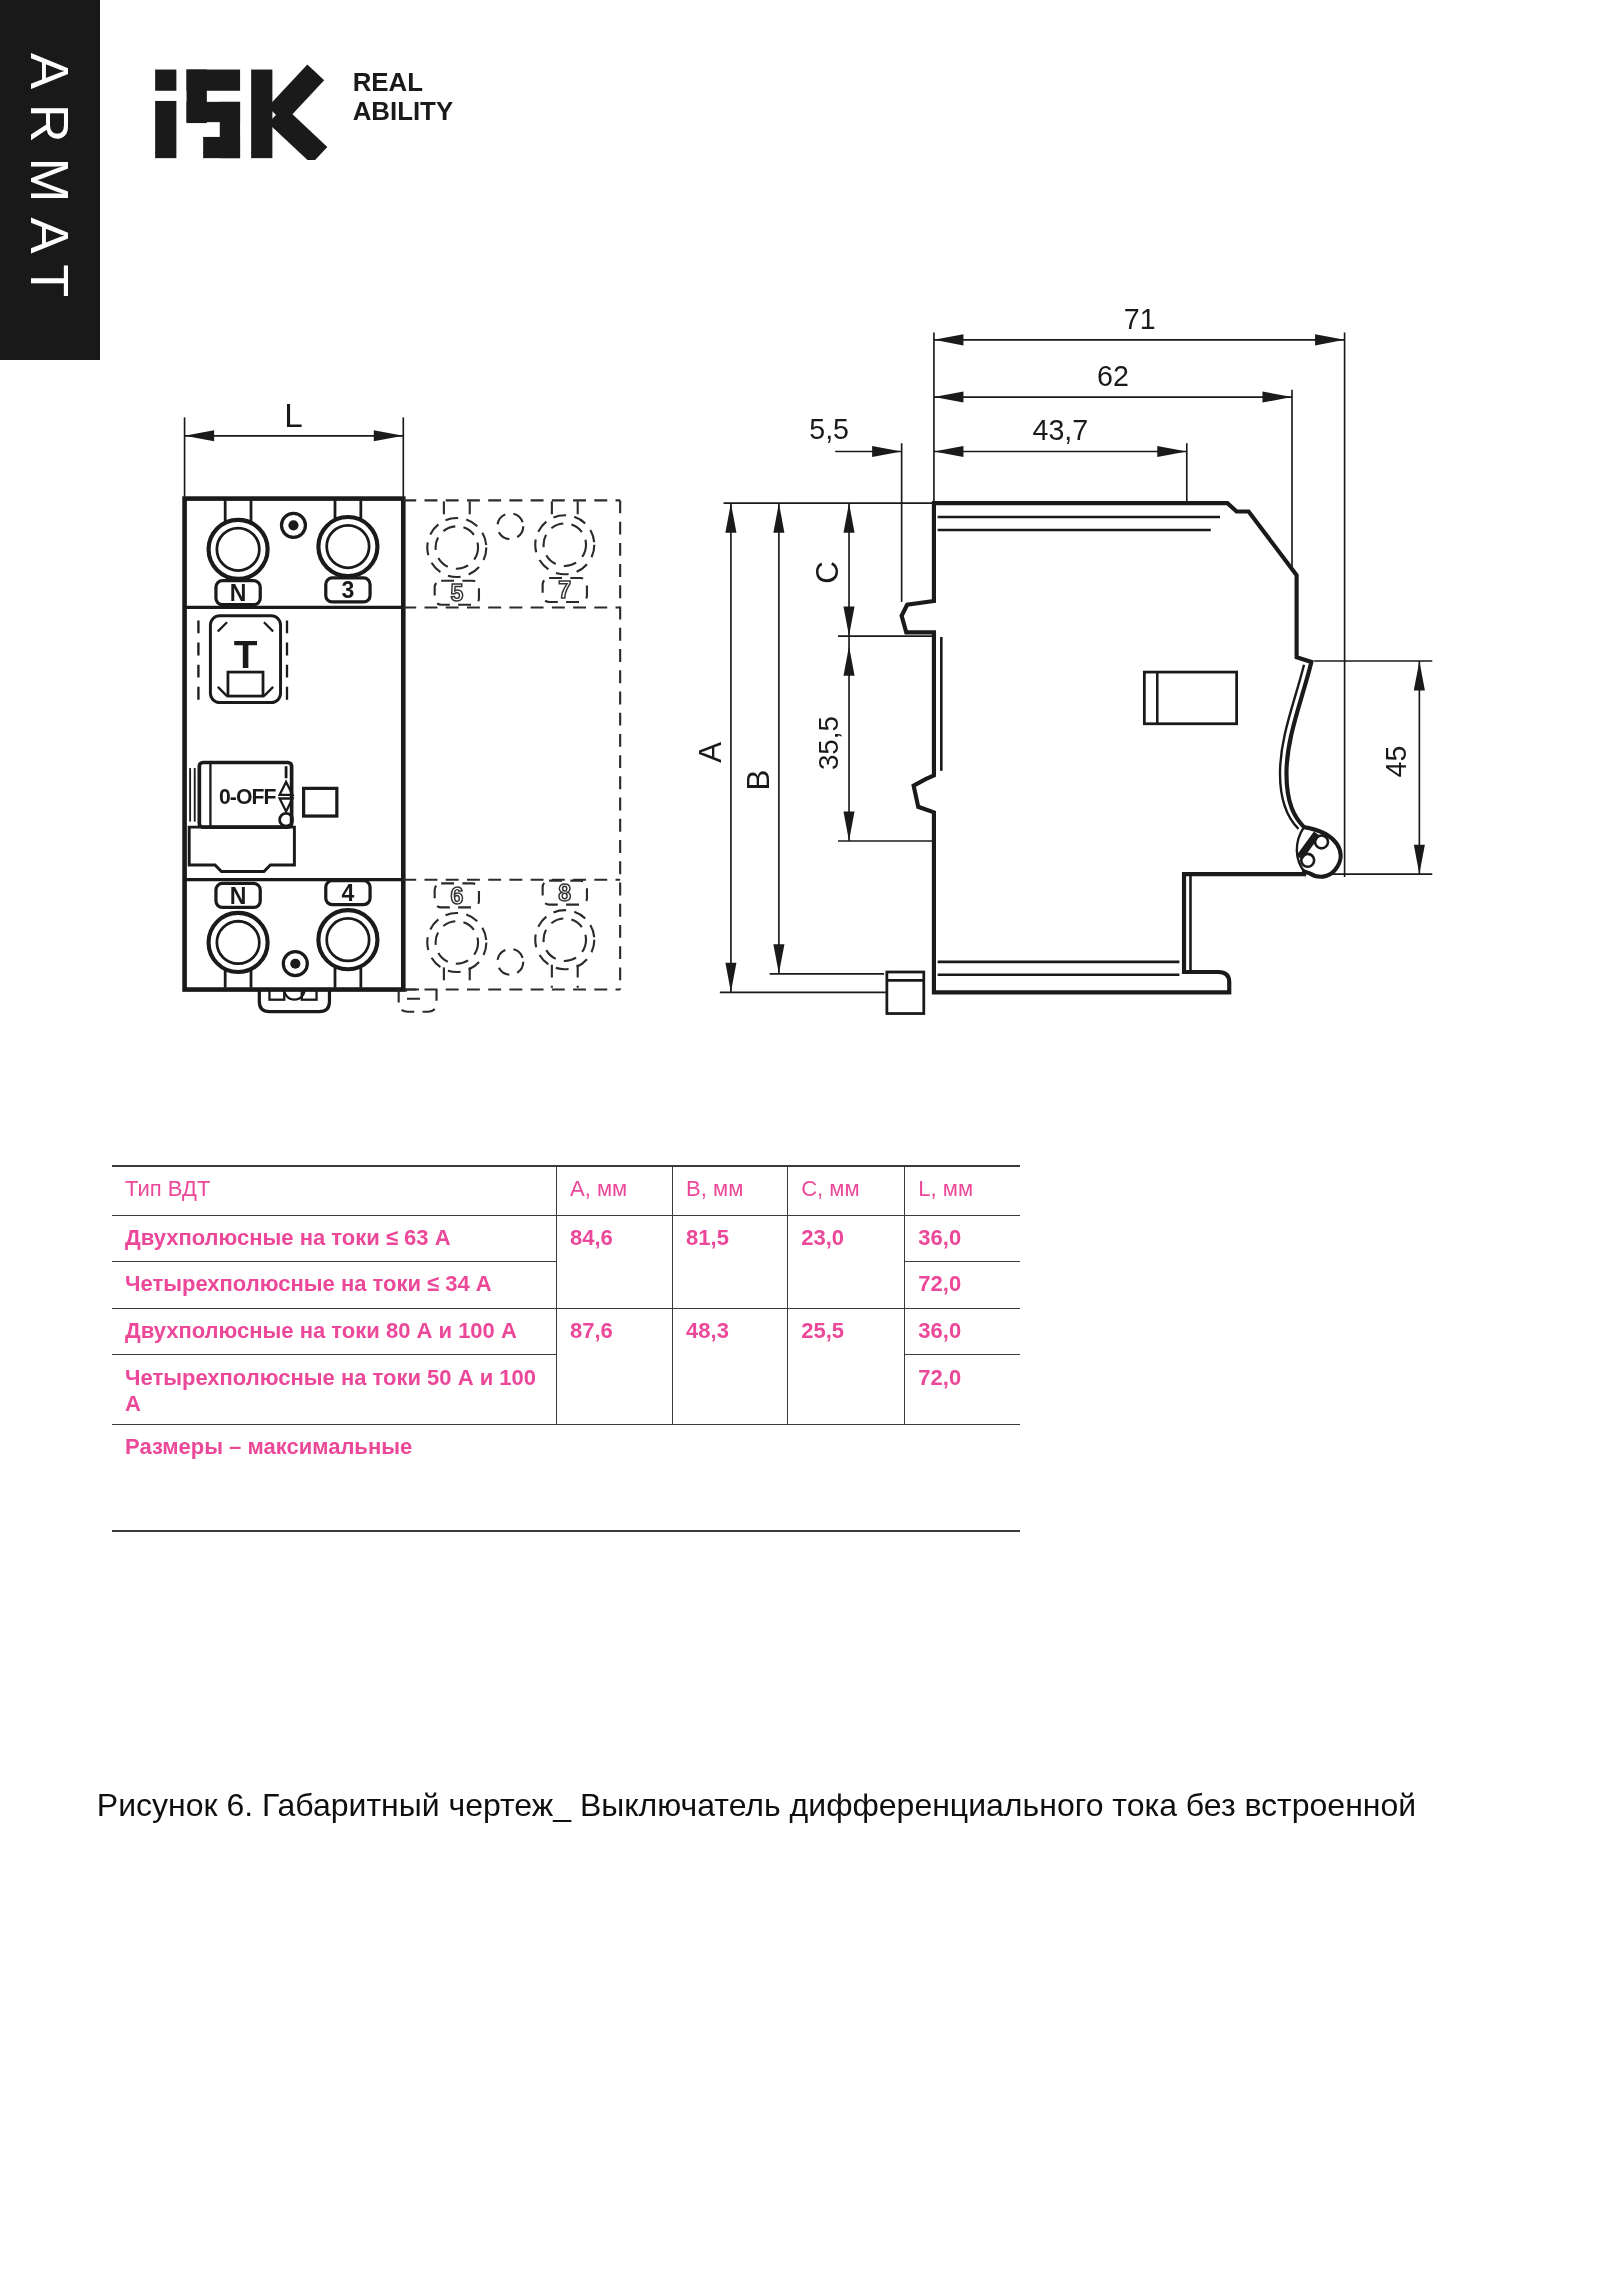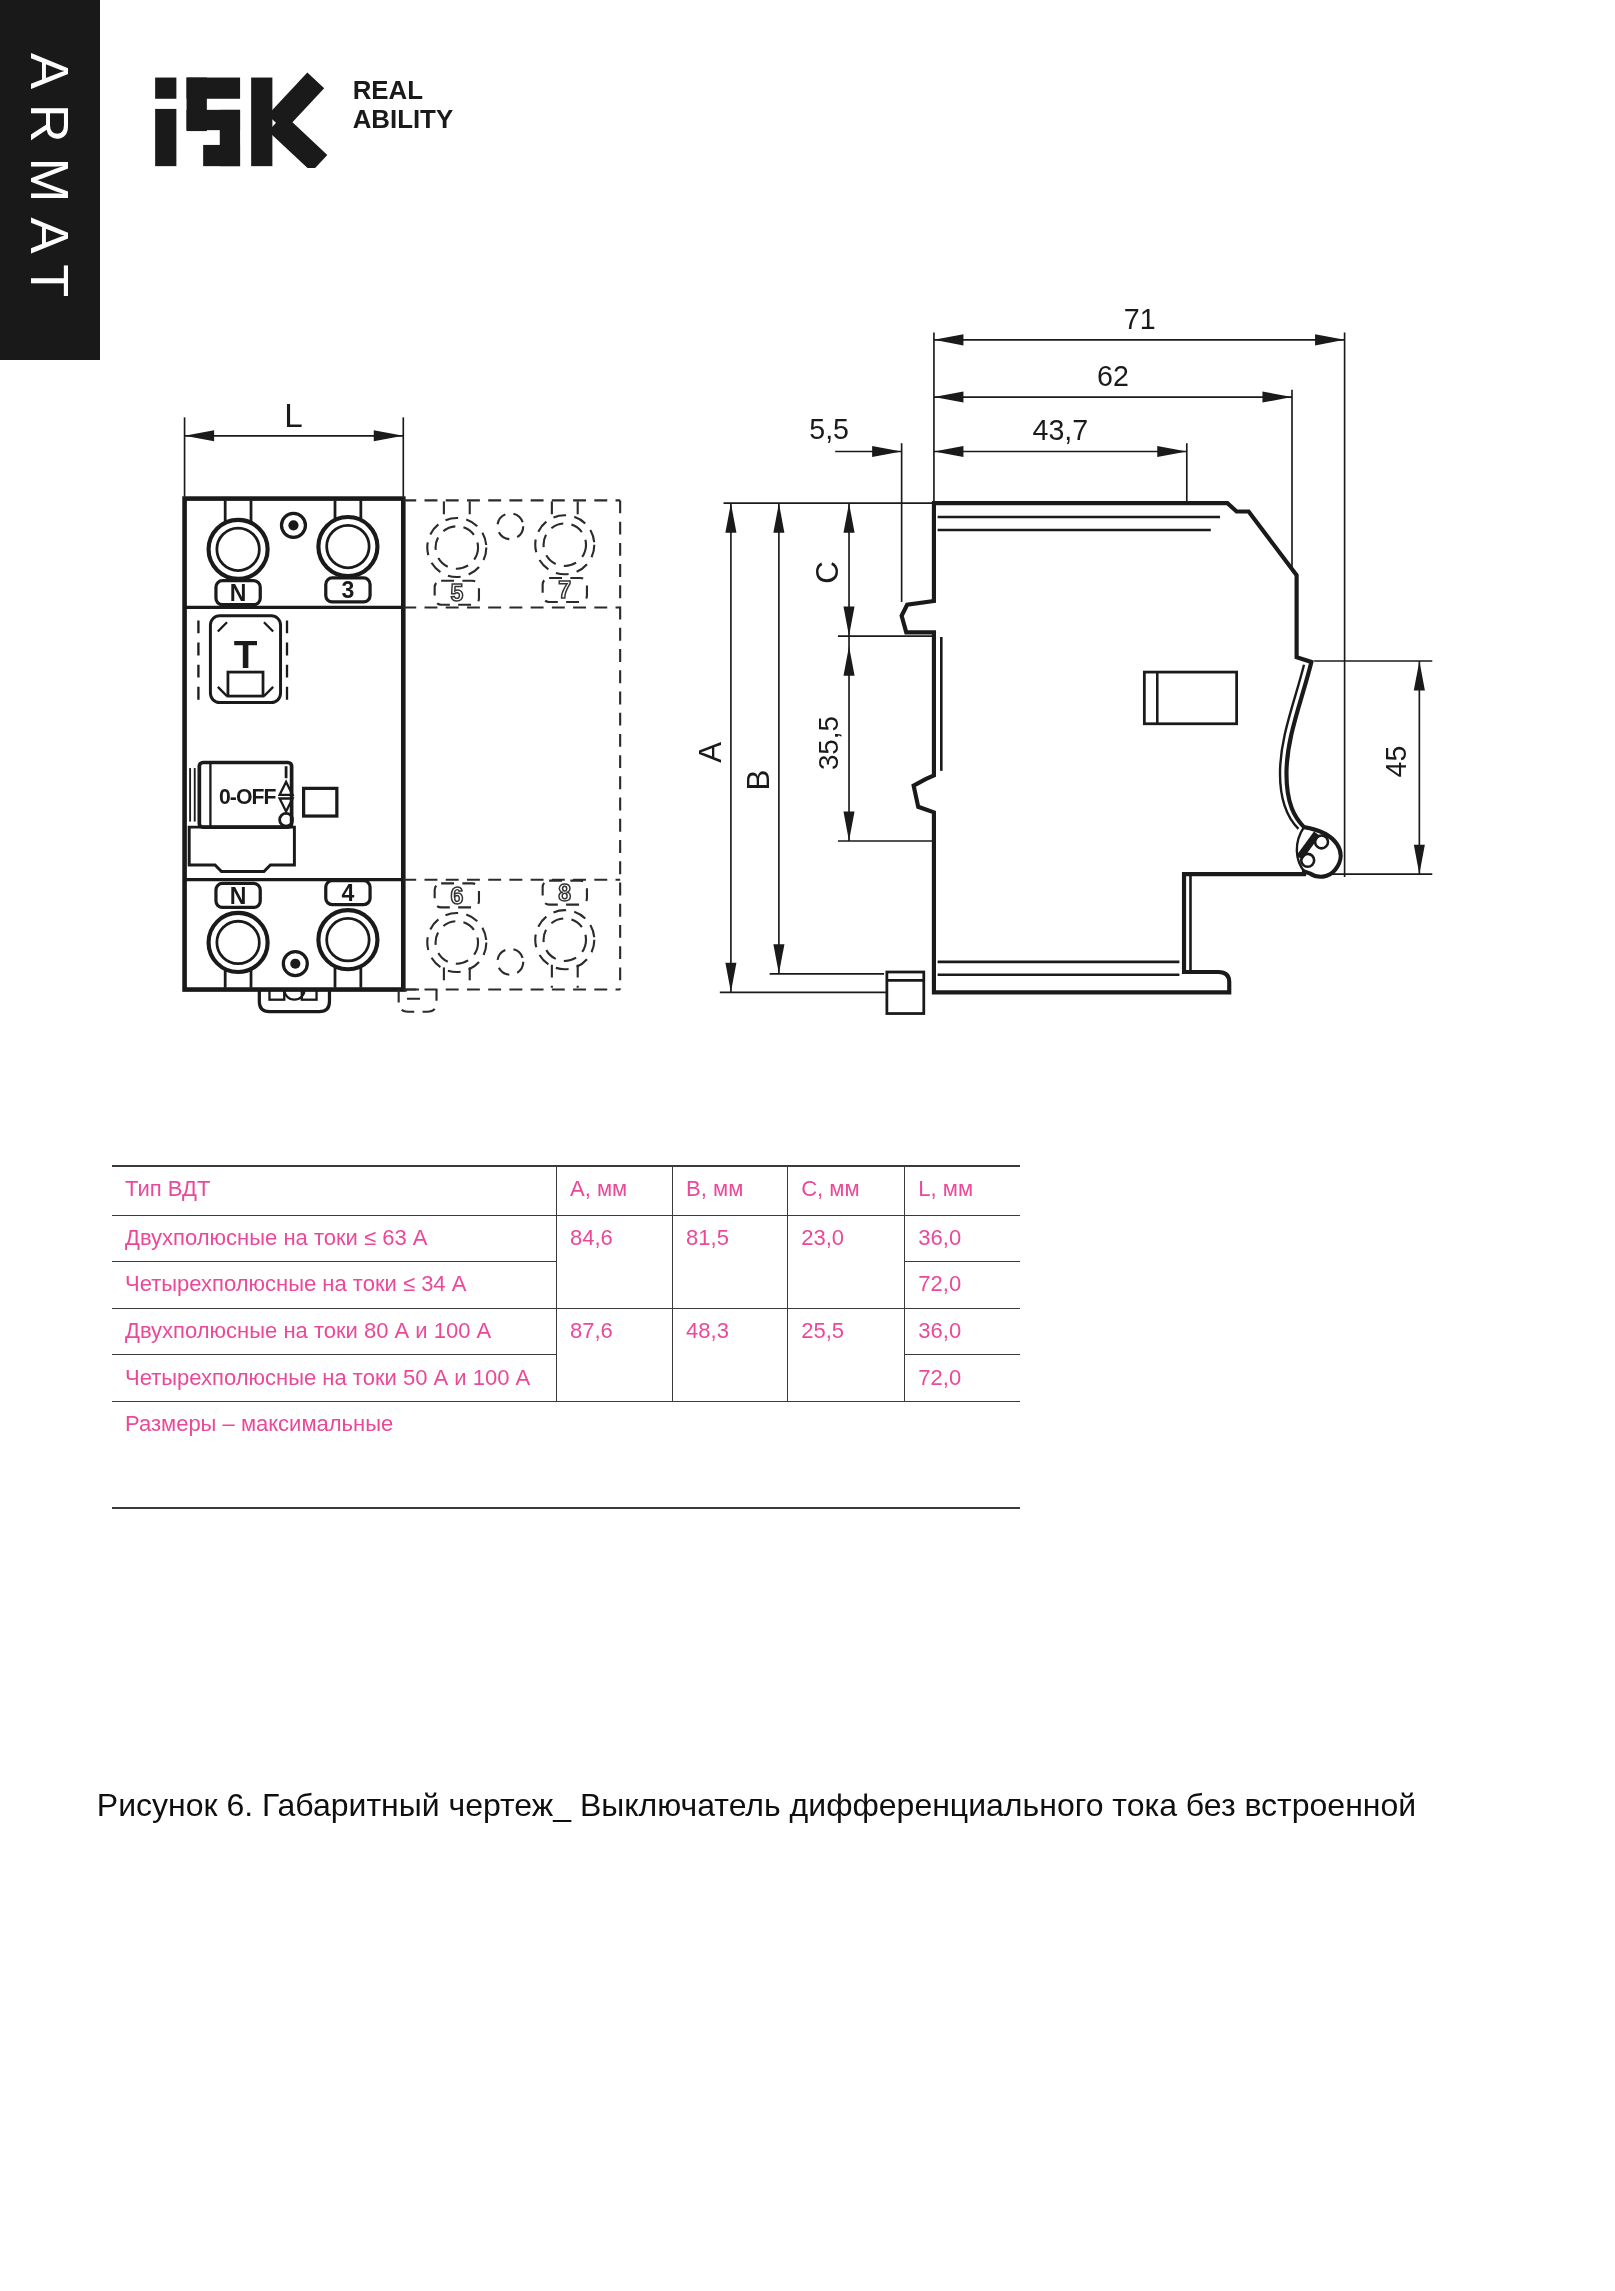--- a/index.html
+++ b/index.html
@@ -9,39 +9,39 @@
     overflow:hidden;
   }
   .armat-bar{
     position:absolute;left:0;top:0;width:100px;height:360px;background:#191919;
     display:flex;align-items:center;justify-content:center;
   }
   .armat-text{
     writing-mode:vertical-rl;color:#fdfdfd;font-size:54px;font-weight:400;
     letter-spacing:14.8px;line-height:1;margin-top:5.5px;
   }
-  .logo-wrap{position:absolute;left:155px;top:72px;width:388px;height:96px;}
+  .logo-wrap{position:absolute;left:155px;top:64px;width:388px;height:96px;}
   .drawing-svg{position:absolute;left:0;top:0;width:1615px;height:1071px;}
 
   
   .dim-table-wrap{position:absolute;left:112px;top:1165px;width:908px;}
   table.dim-table{border-collapse:collapse;width:908px;table-layout:fixed;font-size:22px;color:#ec4899;}
   table.dim-table col.c1{width:444px;}
   table.dim-table col.c2{width:116px;}
   table.dim-table col.c3{width:115px;}
   table.dim-table col.c4{width:117px;}
   table.dim-table col.c5{width:115px;}
   table.dim-table th, table.dim-table td{
     font-weight:400;text-align:left;vertical-align:top;
     padding:9.2px 7.4px 7.4px 13px;
   }
   table.dim-table thead th{
     border-top:2.8px solid #3a3a3a;border-bottom:1.8px solid #3a3a3a;height:31px;
   }
-  table.dim-table tbody td{border-bottom:1.8px solid #3a3a3a;height:29px;}
+  table.dim-table tbody td{border-bottom:1.8px solid #3a3a3a;height:29px;font-weight:bold;}
   table.dim-table thead th + th,
   table.dim-table td.val{border-left:1.8px solid #3a3a3a;}
   table.dim-table tr.foot td{
     border-bottom:2.8px solid #3a3a3a;border-left:none;height:89px;
   }
   .caption{
     position:absolute;left:55px;top:1774px;width:1403px;
     text-align:center;font-size:32px;line-height:63px;color:#0f0f0f;
   }
 </style>

